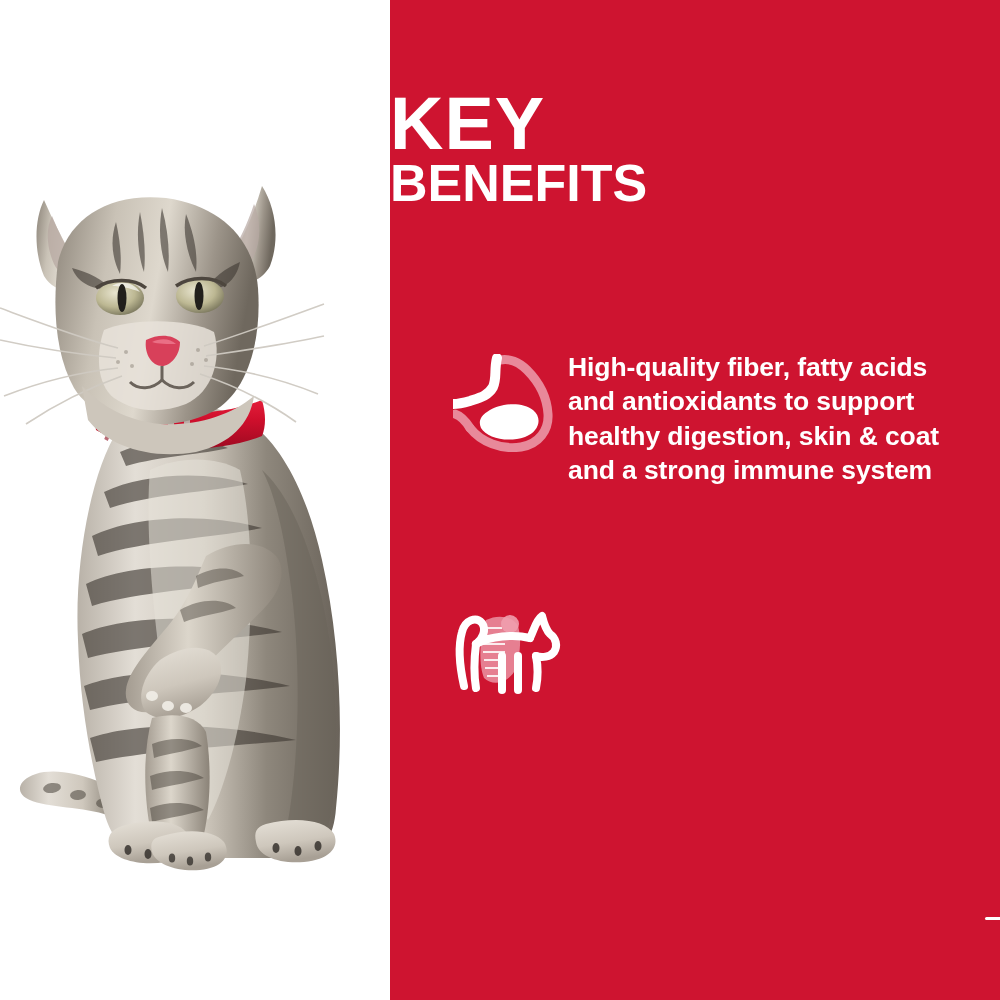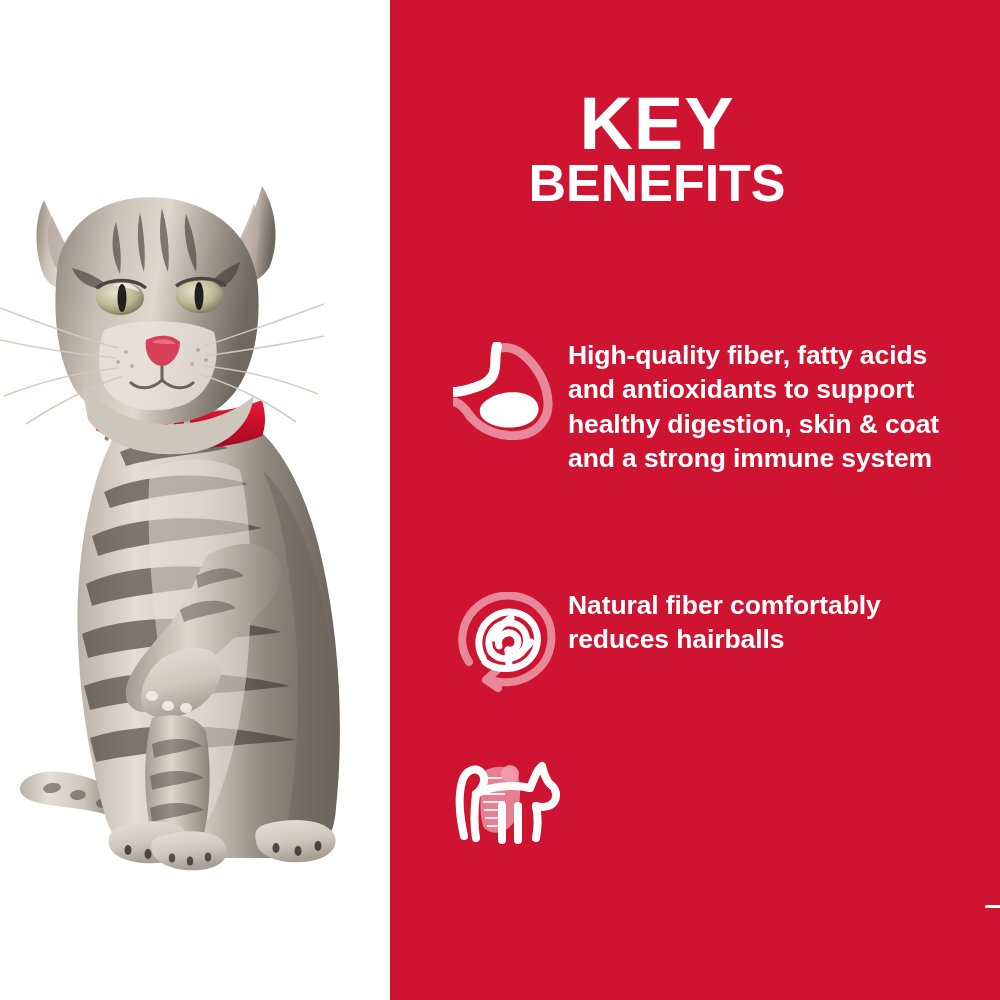--- a/index.html
+++ b/index.html
@@ -23,31 +23,31 @@
   
   .benefits-panel {
     position:relative;
     width:610px; height:1000px;
     background:#ce1430;
     flex:0 0 610px;
   }
   .panel-title {
     position:absolute;
     left:0; top:88px; width:534px;
-    text-align:center;
+    text-align:left;
     color:#ffffff;
     font-size:74px;
     line-height:0.96;
     font-weight:bold;
     letter-spacing:1px;
   }
   .panel-title .t-line { display:block; white-space:nowrap; }
   .panel-title .t-line.l2 { font-size:52px; letter-spacing:0px; }
 
-  .benefit-list { position:absolute; left:0; top:330px; width:610px; }
+  .benefit-list { position:absolute; left:0; top:342px; width:610px; }
   .benefit {
     position:relative;
     display:flex;
     align-items:flex-start;
     padding:0 40px 0 60px;
   }
   .benefit .icon-box {
     flex:0 0 110px;
     height:110px;
     display:flex; align-items:flex-start; justify-content:center;
@@ -320,43 +320,20 @@
                      C 90 64 86 78 72 83
                      C 54 89 34 84 28 74
                      C 25 67 28 62 34 58 Z" fill="#ffffff"></path>
           </svg>
         </div>
         <div class="b-text">High-quality fiber, fatty acids and antioxidants to support healthy digestion, skin &amp; coat and a strong immune system</div>
       </div>
 
       <div class="divider d1"></div>
 
-      <div class="benefit benefit-2">
-        <div class="icon-box">
-          <svg width="104" height="104" viewBox="0 0 104 104">
-
-            <path d="M16 70
-                     C 4 52 8 26 28 12
-                     C 48 -2 76 2 90 20
-                     C 104 38 100 66 82 80
-                     C 68 91 50 93 36 87" fill="none" stroke="#e8899a" stroke-width="8" stroke-linecap="round"></path>
-            <path d="M44 78 L 33 88 L 45 96" fill="none" stroke="#e8899a" stroke-width="8" stroke-linecap="round" stroke-linejoin="round"></path>
-
-            <g fill="none" stroke="#ffffff" stroke-width="7" stroke-linecap="round">
-              <path d="M30 66 C 22 52 26 34 40 25 C 54 16 72 20 80 32 C 88 45 85 62 72 71 C 60 79 42 78 32 70"></path>
-              <path d="M38 60 C 33 50 37 38 47 33 C 57 28 68 32 72 41 C 76 51 72 61 62 65 C 52 69 42 66 38 59"></path>
-              <path d="M46 54 C 44 48 48 42 54 41 C 60 40 65 44 65 50 C 65 56 60 59 55 58"></path>
-              <path d="M58 26 C 50 31 44 38 41 46"></path>
-              <path d="M78 50 C 72 58 64 64 55 67"></path>
-              <path d="M55 58 L 56 74"></path>
-            </g>
-          </svg>
-        </div>
-        <div class="b-text">Natural fiber comfortably reduces hairballs</div>
-      </div>
 
       <div class="benefit benefit-3">
         <div class="icon-box">
           <svg width="112" height="92" viewBox="0 0 112 92">
 
             <g>
               <path d="M36 16 C 48 10 62 12 68 22 C 72 36 70 54 64 68 C 56 80 42 82 34 74 C 28 60 30 30 36 16 Z" fill="#e8899a" opacity="0.92"></path>
               <g stroke="#ffffff" stroke-width="2" opacity="0.85">
                 <path d="M34 24 L 52 24"></path>
                   <path d="M33 32 L 54 32"></path>

